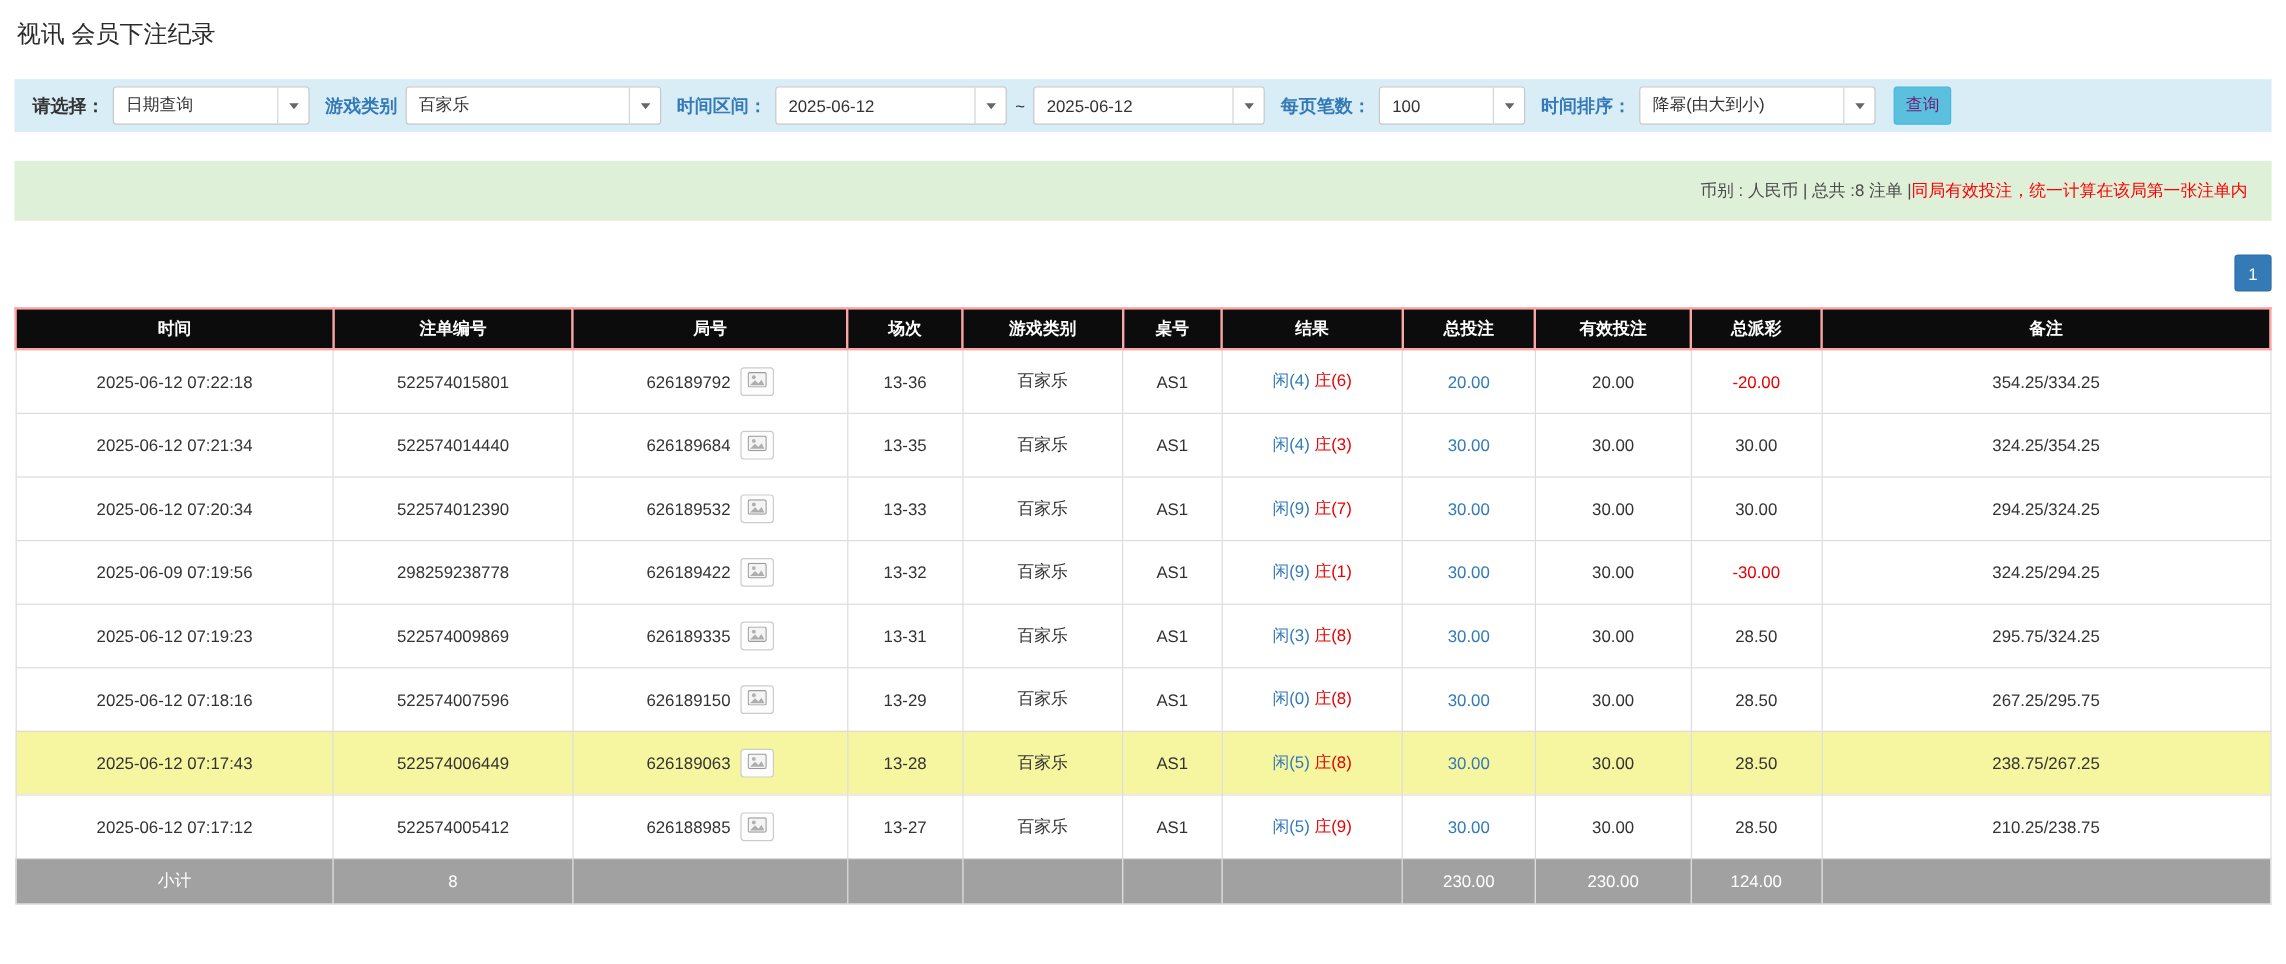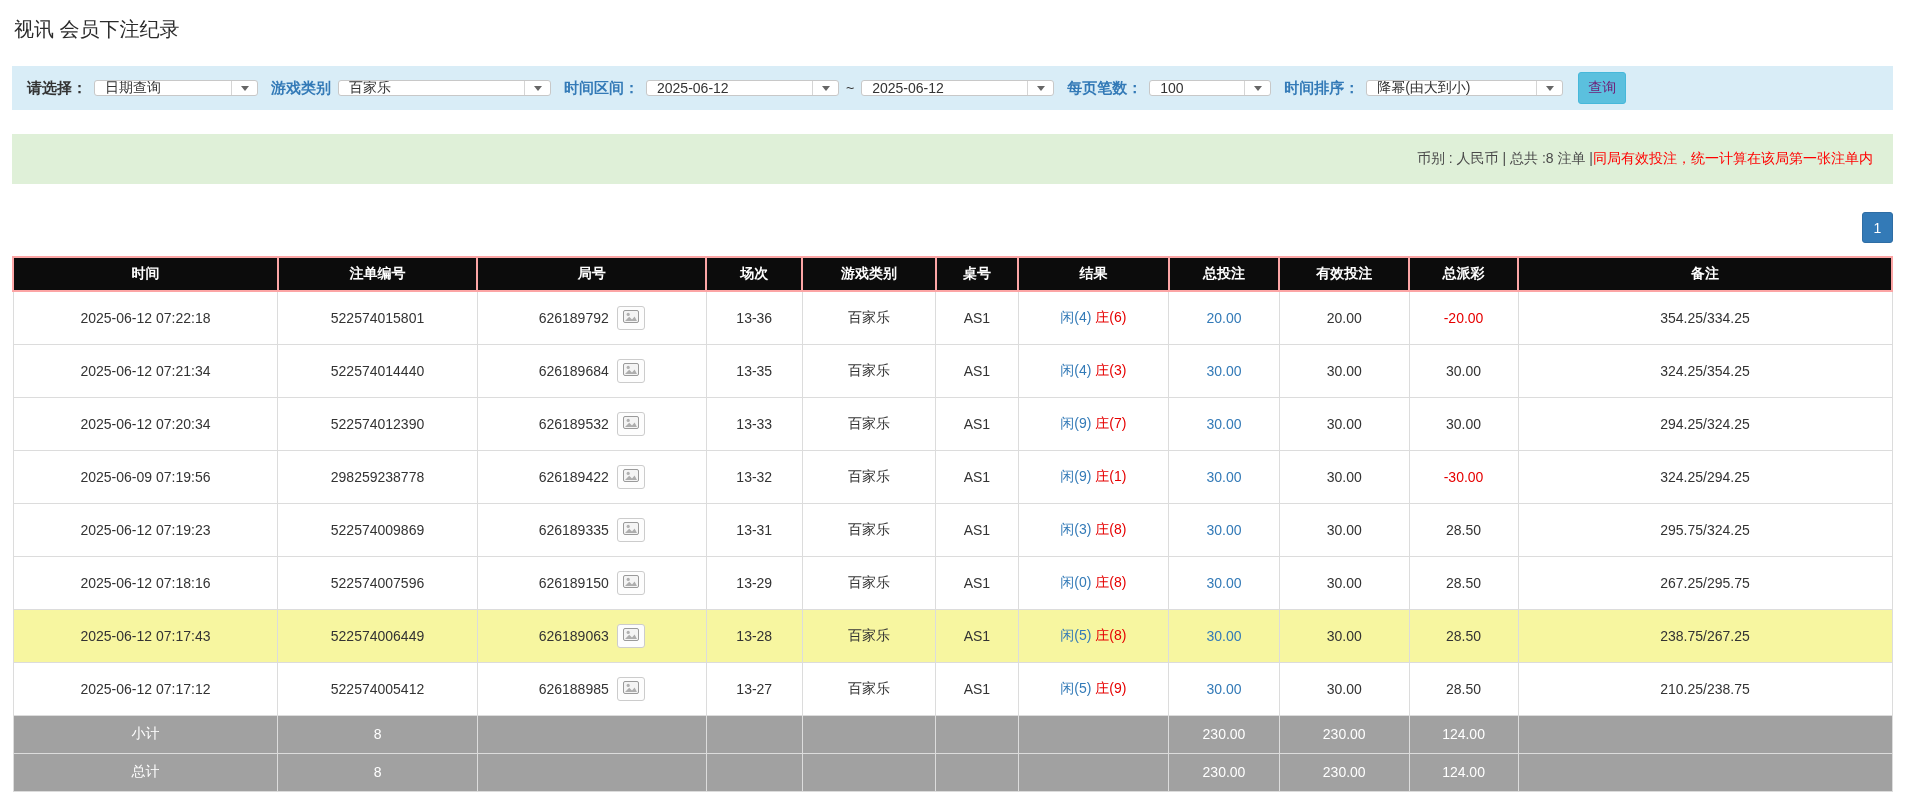--- a/index.html
+++ b/index.html
@@ -20,21 +20,21 @@
   .filter-bar {
     background: var(--filter-bg, #d9edf7);
     height: 44px; padding: 0 15px;
     display: flex; align-items: center; gap: 13px;
   }
   .fgroup { display: flex; align-items: center; gap: 7px; }
   .flabel { font-size: 15px; font-weight: bold; color: var(--accent-blue, #337ab7); white-space: nowrap; }
   .flabel.dark { color: #333; }
   .combo {
     display: flex; align-items: stretch; background: #fff;
-    border: 1px solid #c8c8c8; border-radius: 3px; height: 16px; cursor: pointer;
+    border: 1px solid #c8c8c8; border-radius: 3px; height: 32px; cursor: pointer;
   }
   .combo-val {
     flex: 1; display: flex; align-items: center; padding: 0 10px;
     font-size: 14px; color: #333; white-space: nowrap; overflow: hidden;
   }
   .combo-caret {
     width: 26px; border-left: 1px solid #d5d5d5;
     display: flex; align-items: center; justify-content: center;
   }
   .combo-caret::after {
@@ -378,29 +378,16 @@
           <td></td>
           <td></td>
           <td></td>
           <td></td>
           <td></td>
           <td>230.00</td>
           <td>230.00</td>
           <td>124.00</td>
           <td></td>
         </tr>
-        <tr>
-          <td>总计</td>
-          <td>8</td>
-          <td></td>
-          <td></td>
-          <td></td>
-          <td></td>
-          <td></td>
-          <td>230.00</td>
-          <td>230.00</td>
-          <td>124.00</td>
-          <td></td>
-        </tr>
       </tfoot>
   </table>
 
 </div>
 
 </body></html>

